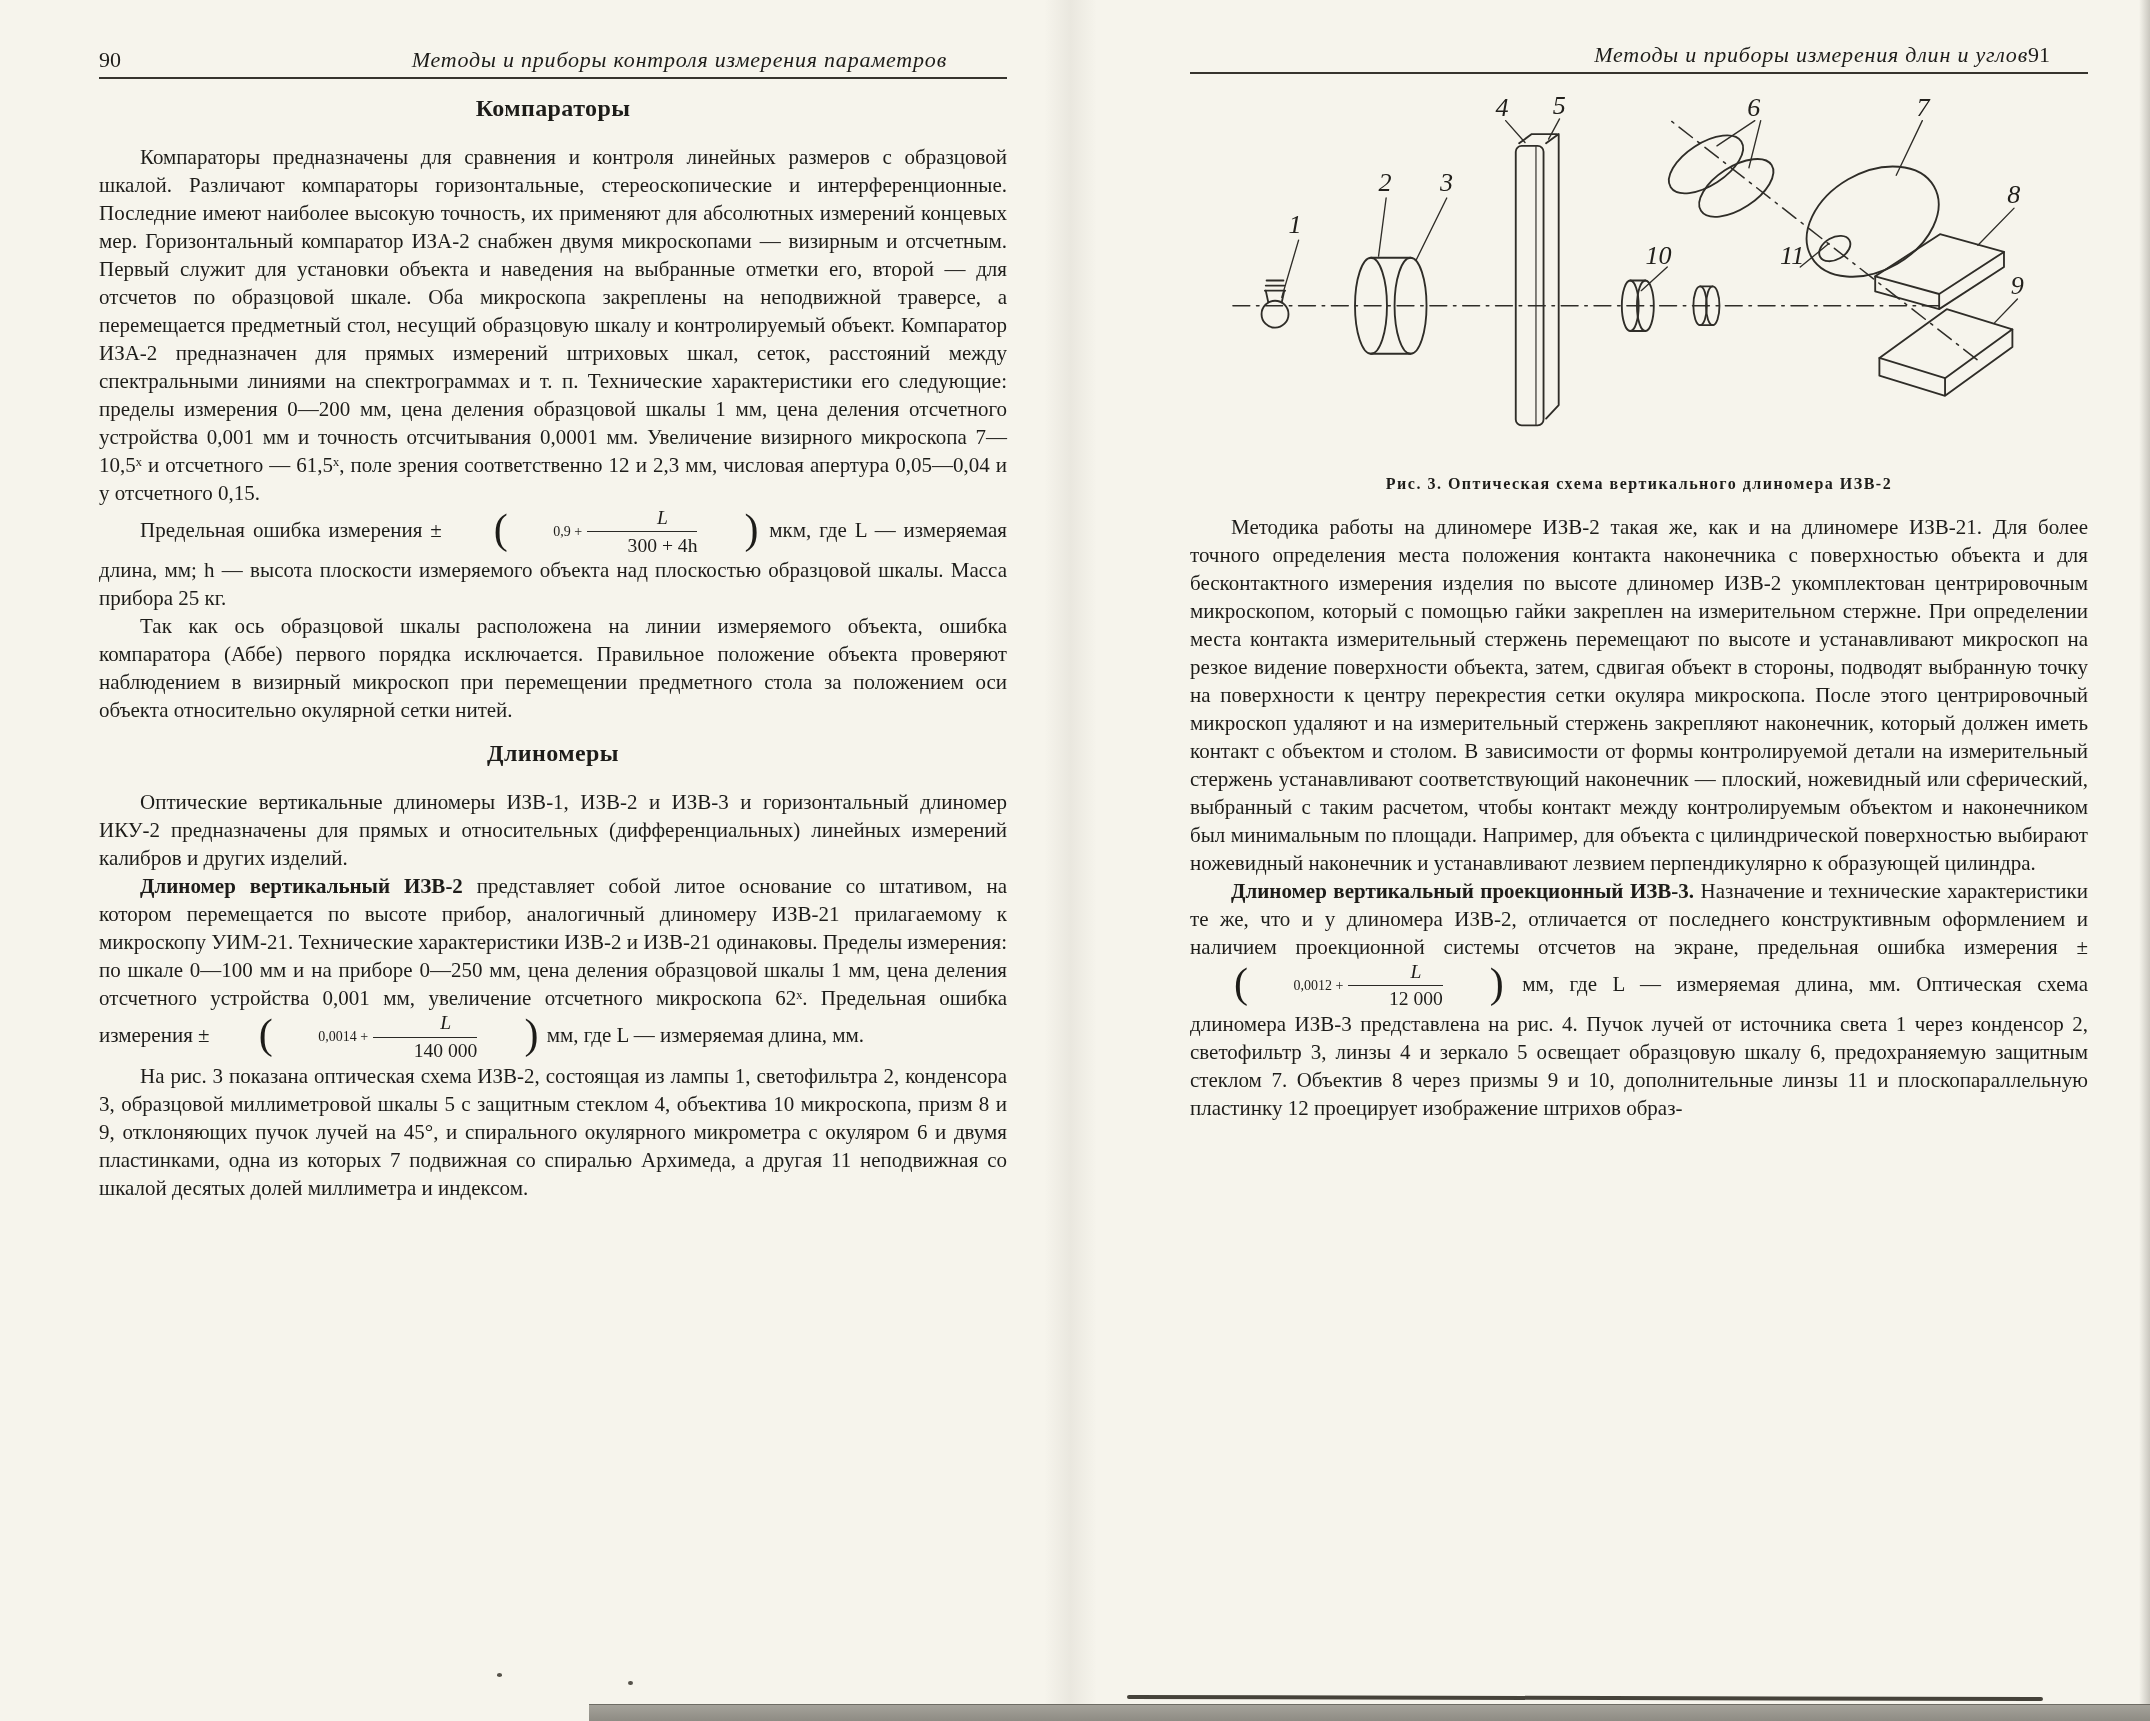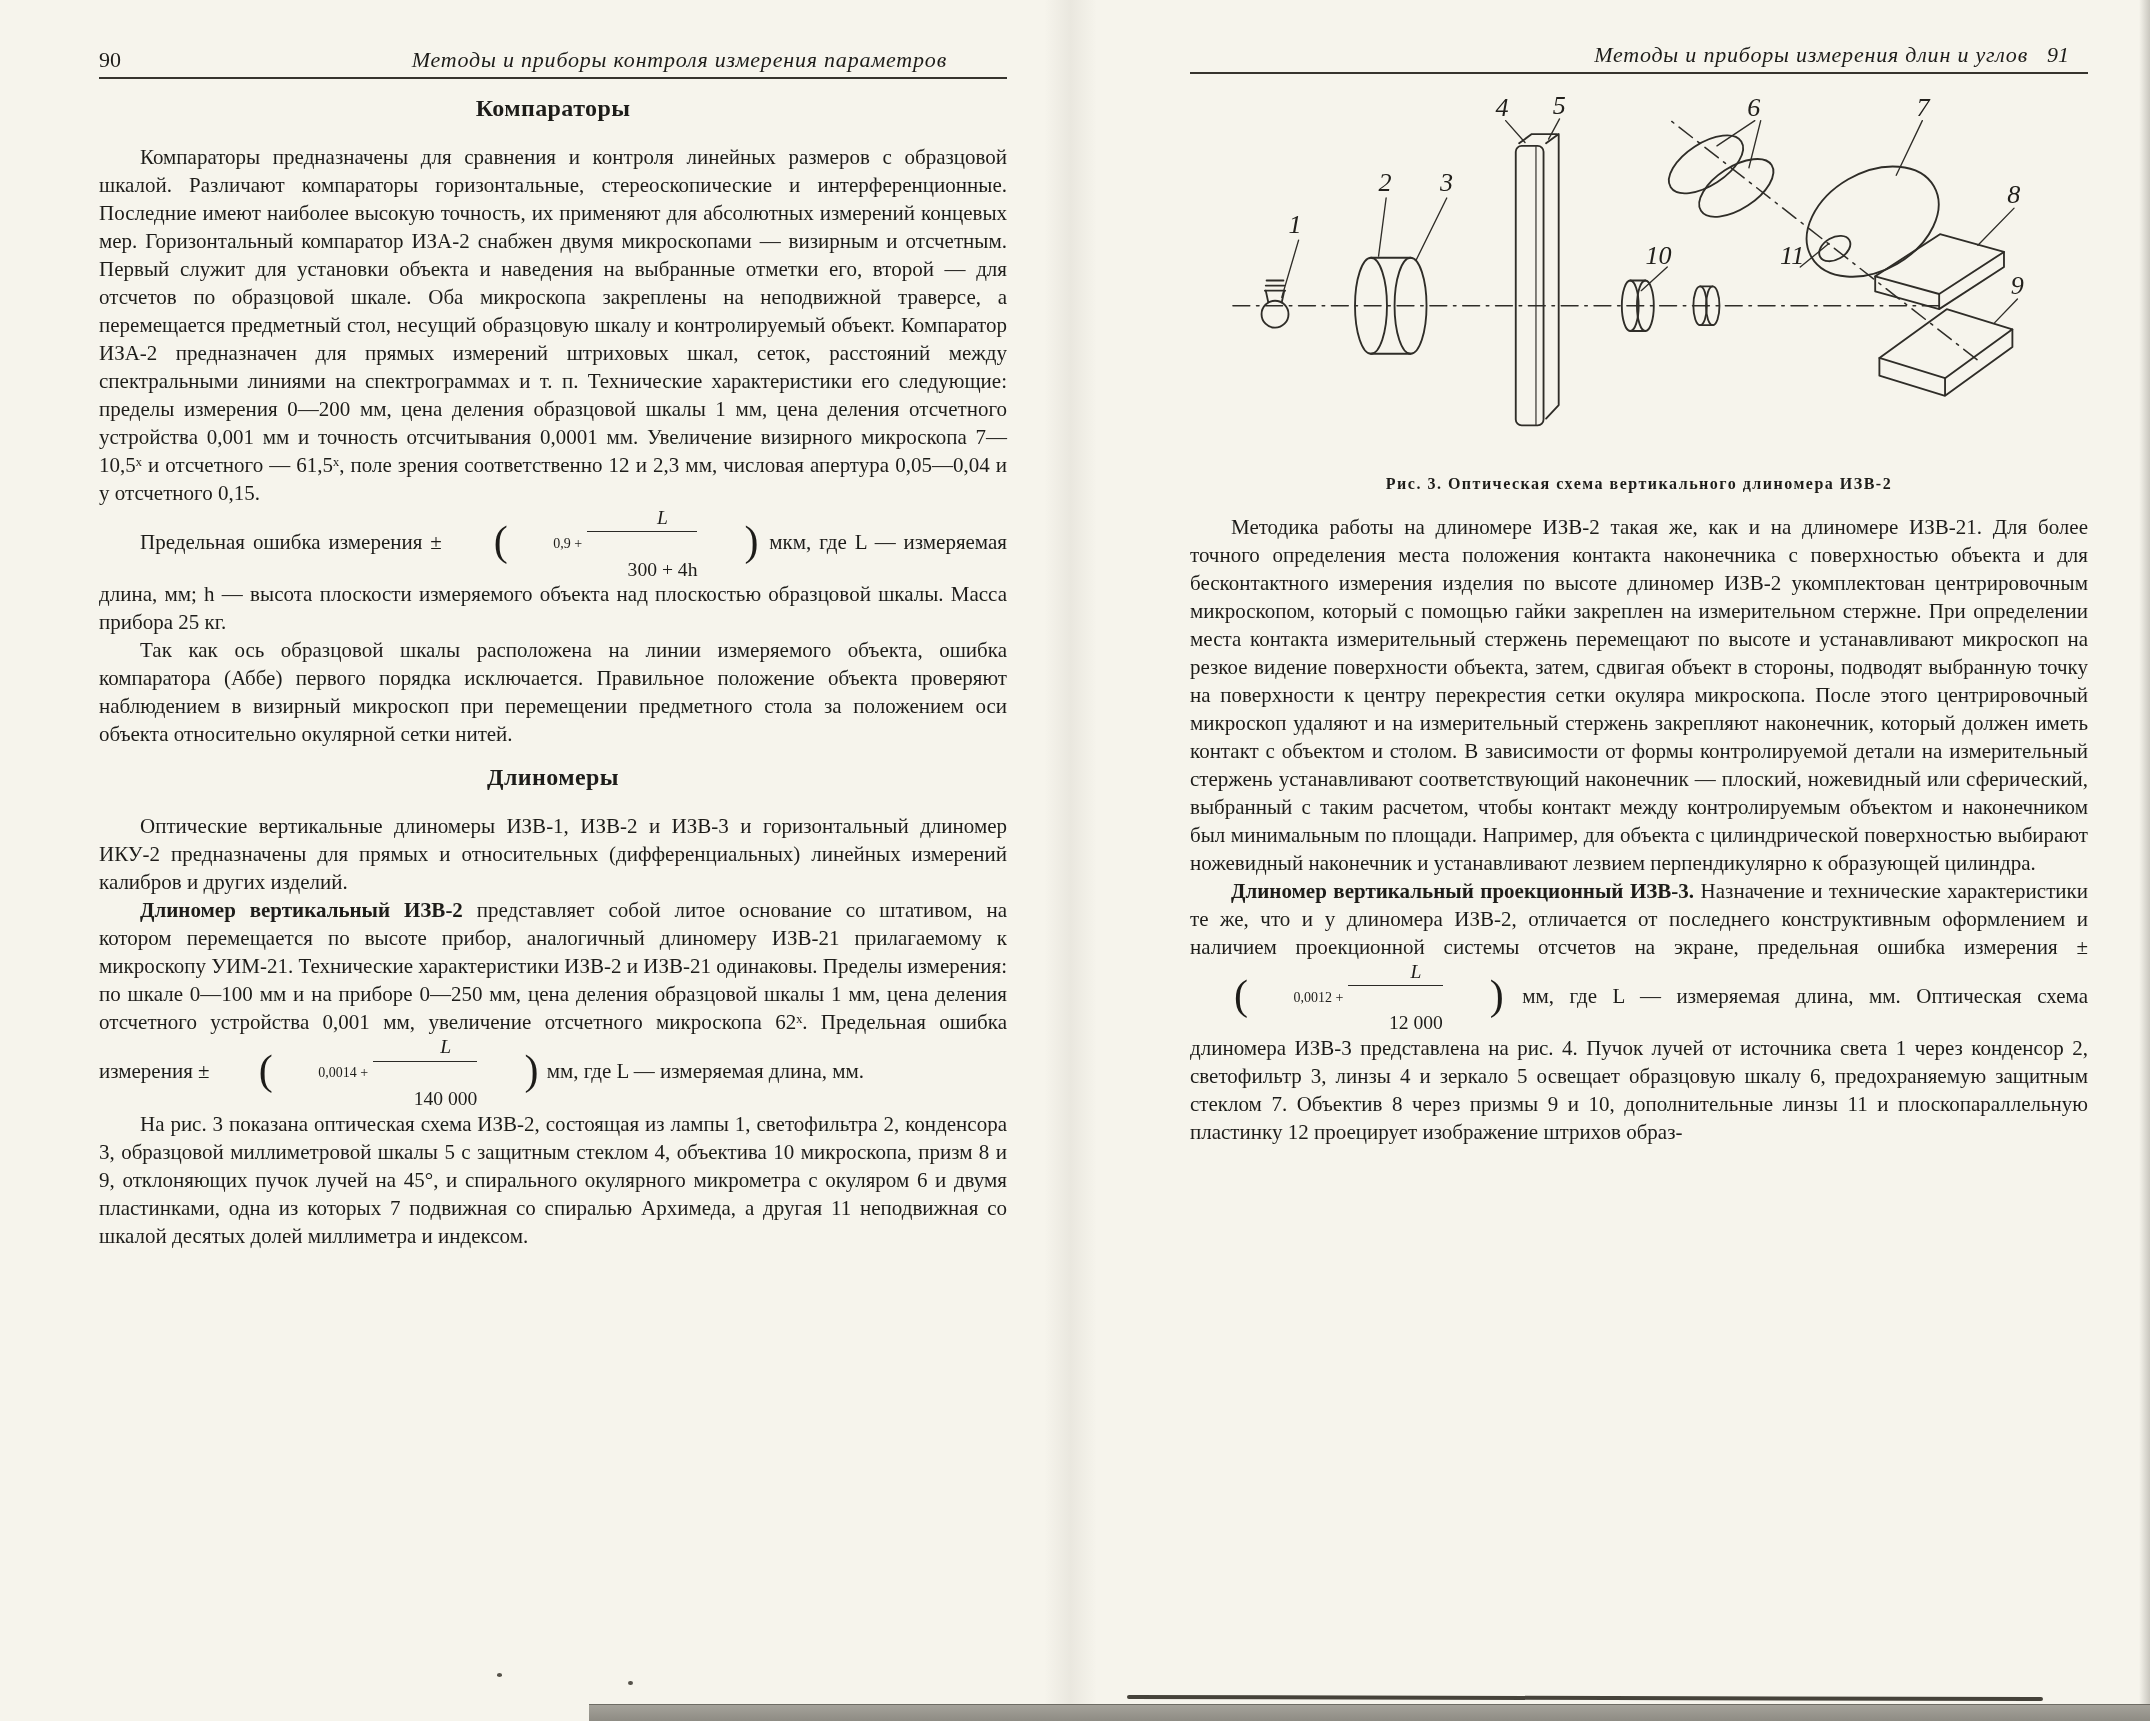--- a/index.html
+++ b/index.html
@@ -18,40 +18,40 @@
 
   .page-header {
     display:flex; align-items:flex-end;
     border-bottom:2.3px solid #36342e;
     padding-bottom:4px;
     font-size:22px;
     margin-top:12px;
   }
   .page-num { width:60px; font-style:normal; }
   .page.left  .page-num { text-align:left; }
-  .page.right .page-num { text-align:center;font-style:italic; }
+  .page.right .page-num { text-align:left; }
   .hdr-spacer { width:60px; }
   .run-title { flex:1; text-align:right; font-style:italic; letter-spacing:0.8px; white-space:nowrap; }
 
   .section-heading { font-size:24px; font-weight:700; text-align:center; margin:16px 0 21px; letter-spacing:0.4px; }
 
   p.body-text {
     font-size:21px; line-height:28px;
     text-align:justify; text-indent:41px;
     margin:0;
   }
   .lead-bold { font-weight:700; }
 
   
   .formula { display:inline-flex; align-items:center; white-space:nowrap; vertical-align:middle; margin:0 3px; }
   .fparen { font-size:42px; font-weight:400; line-height:0.85; transform:translateY(-2.3px); }
   .fterm  { font-size:14px; padding:0 3px 0 4.5px; }
   .frac   { display:inline-block; text-align:center; font-size:19.6px; line-height:1.12; margin:0 6px 0 1.5px; }
   .frac .num { display:block; border-bottom:1.8px solid #2a2925; padding:0 7.5px 2.3px; font-style:italic; }
-  .frac .den { display:block; padding-top:2.3px;margin-top:24px; }
+  .frac .den { display:block; padding-top:2.3px; }
 
   
   .figure { margin:22.6px 0 19.6px; }
   .fig-canvas svg { display:block; margin:0 auto; }
   .fig-caption { text-align:center; font-weight:700; font-size:16px; letter-spacing:1.5px; margin-top:16.6px; }
 
   
   .gutter-shadow { position:absolute; left:1044px; top:0; bottom:0; width:53px;
     background:linear-gradient(to right, rgba(90,84,70,0), rgba(90,84,70,0.08), rgba(90,84,70,0)); pointer-events:none; }
   .edge-shadow-right { position:absolute; right:0; top:0; bottom:0; width:12px;

